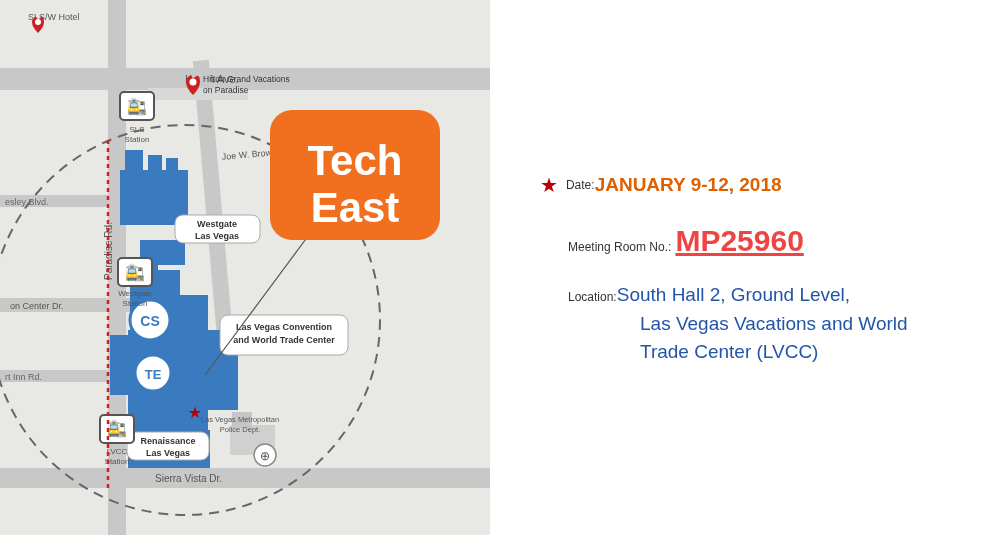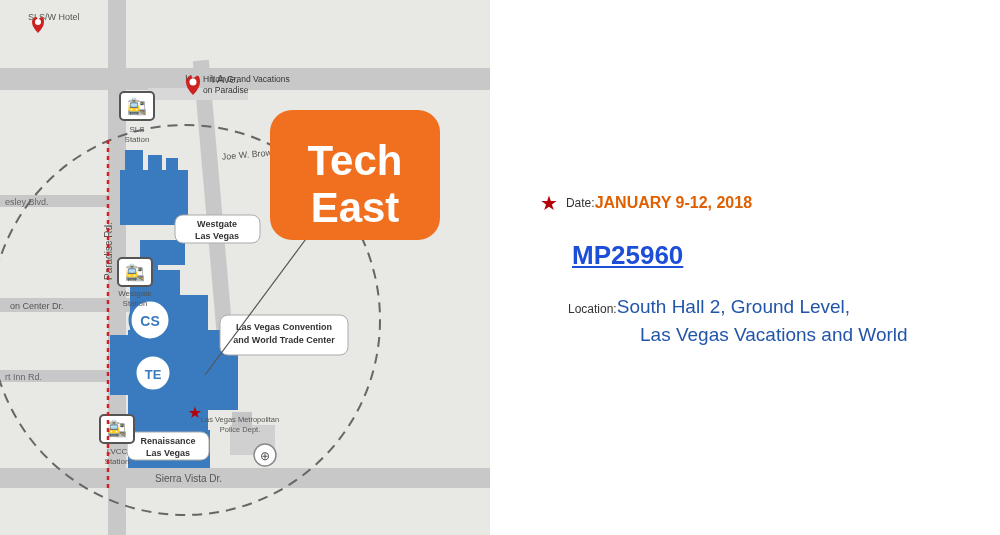--- a/index.html
+++ b/index.html
@@ -60,31 +60,31 @@
     }
 
     .label-text {
       color: #333;
       font-size: 12px;
     }
 
     .value-orange {
       color: #e06000;
       font-weight: 600;
-      font-size: 16px;
+      font-size: 19px;
     }
 
     .value-blue {
       color: #2255aa;
       font-size: 19px;
     }
 
     .value-blue-large {
-      color: #1d4ed8;
-      font-size: 26px;
+      color: #ef4444;
+      font-size: 30px;
       font-weight: 700;
       text-decoration: underline;
       margin-left: 4px;
     }
   </style>
 </head>
 <body>
 
 <div class="map-panel">
   <svg viewBox="0 0 490 535" xmlns="http://www.w3.org/2000/svg">
@@ -204,26 +204,30 @@
 
 <div class="info-panel">
 
   <div class="info-row">
     <span class="star-icon">★</span>
     <span class="label-text">Date: </span>
     <span class="value-orange">JANUARY 9-12, 2018</span>
   </div>
 
   <div class="info-row" style="margin-left:28px;">
+    <span class="label-text">Meeting Room No.:</span>
     <span class="value-blue-large">MP25960</span>
   </div>
 
   <div class="info-row" style="margin-left:28px; align-items:flex-start; flex-direction:row;">
     <div style="display:flex; flex-wrap:wrap; align-items:baseline;">
       <span class="label-text">Location: </span>
       <span class="value-blue">South Hall 2, Ground Level,</span>
     </div>
     <div style="padding-left:72px;">
       <span class="value-blue">Las Vegas Vacations and World</span>
     </div>
+    <div style="padding-left:72px;">
+      <span class="value-blue">Trade Center (LVCC)</span>
+    </div>
   </div>
 
 </div>
 
 </body></html>

